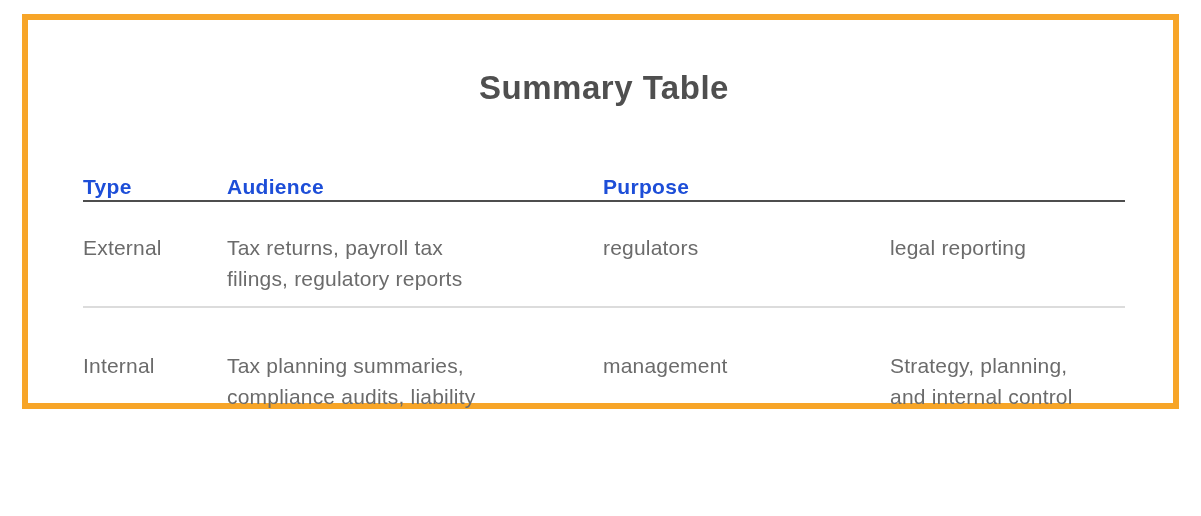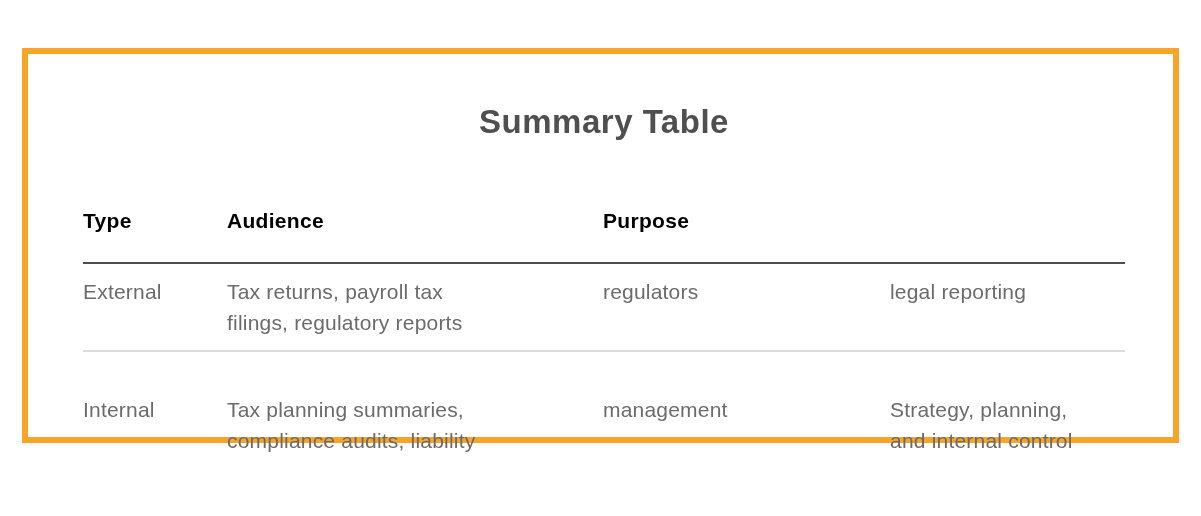--- a/index.html
+++ b/index.html
@@ -4,21 +4,21 @@
 <style>
   * { margin: 0; padding: 0; box-sizing: border-box; }
   html, body {
     width: 1201px; height: 516px;
     background: #ffffff;
     font-family: "Liberation Sans", "DejaVu Sans", sans-serif;
     overflow: hidden;
   }
   .frame {
     position: absolute;
-    left: 22px; top: 48px;
+    left: 22px; top: 14px;
     width: 1157px; height: 395px;
     border: 6px solid #F7A528;
     background: #ffffff;
     padding: 48px 48px 0 55px;
   }
   .title {
     text-align: center;
     font-size: 33px;
     font-weight: bold;
     letter-spacing: 0.5px;
@@ -34,35 +34,35 @@
     grid-template-columns: 144px 376px 287px 235px;
   }
   .row .cell { padding-right: 28px; }
   .header-row {
     border-bottom: 2px solid #4D4D4D;
   }
   .header-row .cell {
     font-size: 21px;
     font-weight: bold;
     letter-spacing: 0.3px;
-    color: #000000;
+    color: #1d4ed8;
     line-height: 26px;
-    padding-bottom: 28px;
+    padding-bottom: 0;
   }
   .body-row .cell {
     font-size: 21px;
     font-weight: 400;
     letter-spacing: 0.2px;
     color: #6B6B6B;
     line-height: 31px;
   }
   .body-row-1 {
     border-bottom: 2px solid #DCDCDC;
   }
-  .body-row-1 .cell { padding-top: 12px; padding-bottom: 12px; }
+  .body-row-1 .cell { padding-top: 30px; padding-bottom: 12px; }
   .body-row-2 .cell { padding-top: 42px; padding-bottom: 10px; }
 </style>
 </head>
 <body>
 
 <div class="frame">
   <h1 class="title">Summary Table</h1>
 
   <div class="table">
 

